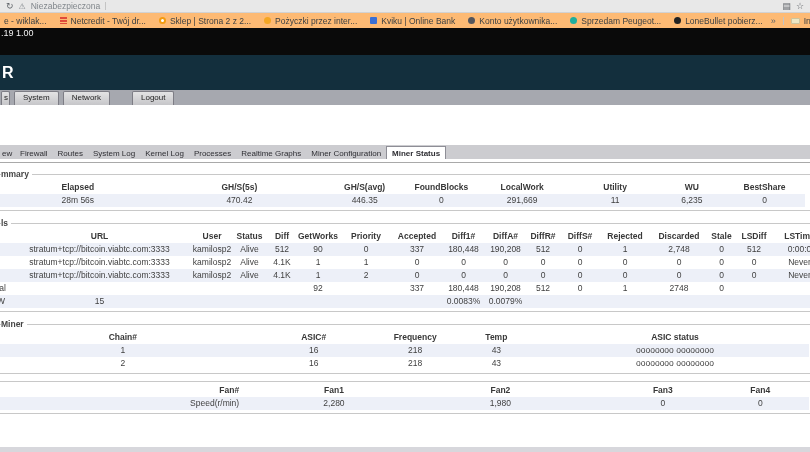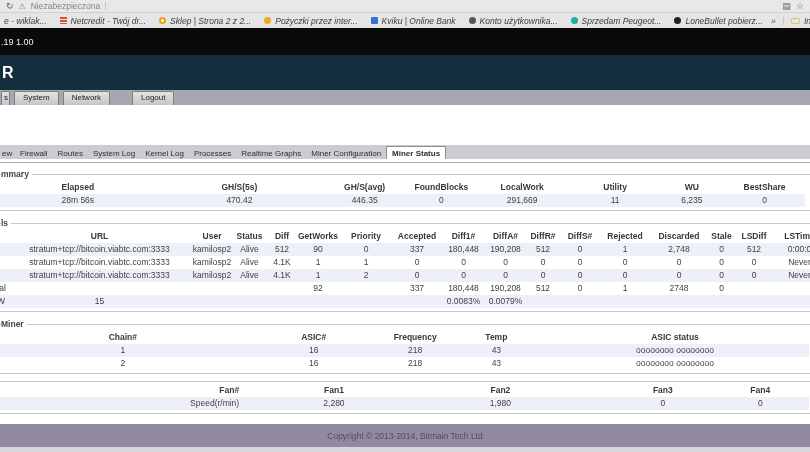--- a/index.html
+++ b/index.html
@@ -11,36 +11,36 @@
   .addr-bar { height:13px; background:#e8e8e8; border-bottom:1px solid #d2d2d2;
     display:flex; align-items:center; padding:0 6px; gap:5px; font-size:9px; color:#5f6368; white-space:nowrap; }
   .addr-bar .icn { font-size:9px; line-height:9px; color:#5f6368; }
   .addr-bar .warn { color:#80868b; font-size:8px; }
   .sec-label { color:#80868b; font-size:8.5px; }
   .vsep { width:1px; height:8px; background:#c4c4c4; display:inline-block; }
   .url { color:#202124; font-size:8.5px; letter-spacing:-0.1px; }
   .spacer { flex:1; }
 
   
-  .bm-bar { height:15px; background:#e5e5e5; display:flex; align-items:center;
-    padding:4px 4px; font-size:8.5px; color:#3c4043; white-space:nowrap; overflow:hidden;font-style:italic; }
+  .bm-bar { height:15px; background:#fdba74; display:flex; align-items:center;
+    padding:4px 4px; font-size:8.5px; color:#3c4043; white-space:nowrap; overflow:hidden; }
   #bm-list { display:flex; align-items:center; gap:13px; }
   .bm { display:inline-flex; align-items:center; }
   .fav { display:inline-block; width:7px; height:7px; margin-right:4px; border-radius:2px; flex:none; }
   .fav.dot { border-radius:50%; }
   .fav.ring { border-radius:50%; border:2px solid #f39c12; background:#fff; }
   .fav.square { border-radius:1px; }
   .fav.bars { border-radius:0; }
   .bm-right { display:flex; align-items:center; gap:7px; margin-left:auto; padding-left:8px; }
   .bm-chev { color:#5f6368; font-size:9px; }
   .folder { display:inline-block; width:9px; height:6px; background:#efe7c3; border:1px solid #cdc49d; border-radius:1px; margin-right:4px; }
 
   
   .black-bar { height:27px; background:#0a0a0a; color:#f2f2f2; font-size:9px;
-    display:flex; align-items:center; padding-left:1px; }
+    display:flex; padding-left:1px; }
 
   
   .banner { height:35px; background:#132f3d; color:#fff; display:flex; align-items:center;
     font-size:16px; font-weight:bold; padding-left:2px; letter-spacing:1px; }
 
   
   .nav-row { height:15px; background:#a6a8af; display:flex; align-items:flex-end; gap:4px; padding-left:1px; }
   .nav-tab { background:linear-gradient(#e3e3e4,#c6c6c9); border:1px solid #7d7d85; border-bottom:none;
     border-radius:2px 2px 0 0; font-size:8px; color:#1f1f1f; padding:1px 8px 2px; line-height:10px; cursor:default; }
   .nav-tab.partial { width:9px; padding:1px 2px 2px; overflow:hidden; }
@@ -409,18 +409,15 @@
               <td>2,280</td>
               <td>1,980</td>
               <td>0</td>
               <td>0</td>
             </tr>
           </tbody>
       </table>
     </fieldset>
   </div>
 
-  <div class="footer">
-    <span>Copyright © 2013-2014, Bitmain Tech Ltd</span>
-  </div>
   <div class="bottom-strip"></div>
 
 </div>
 
 </body></html>

